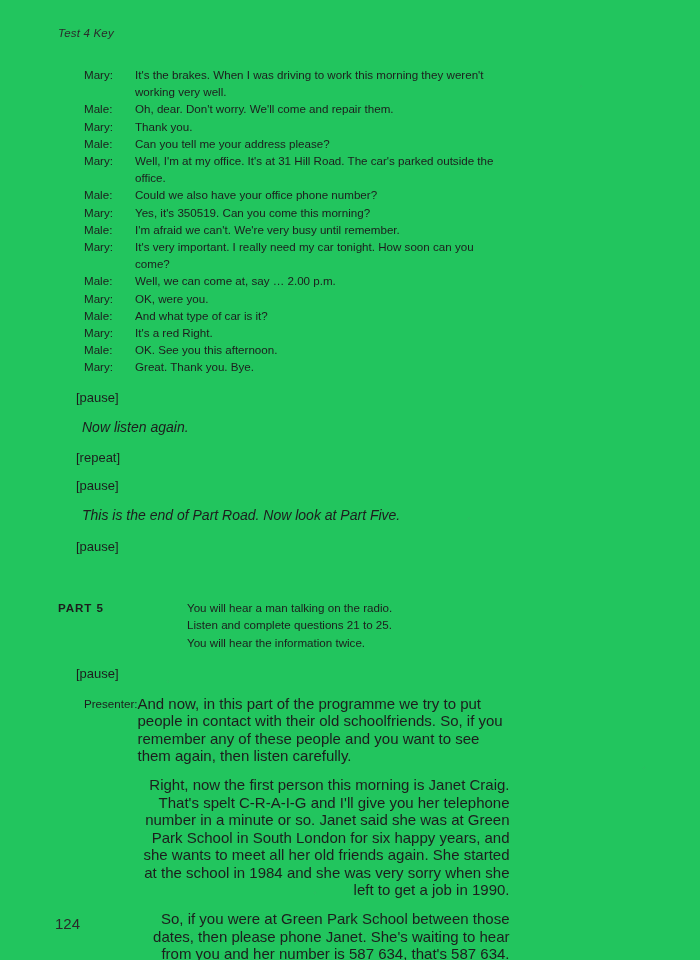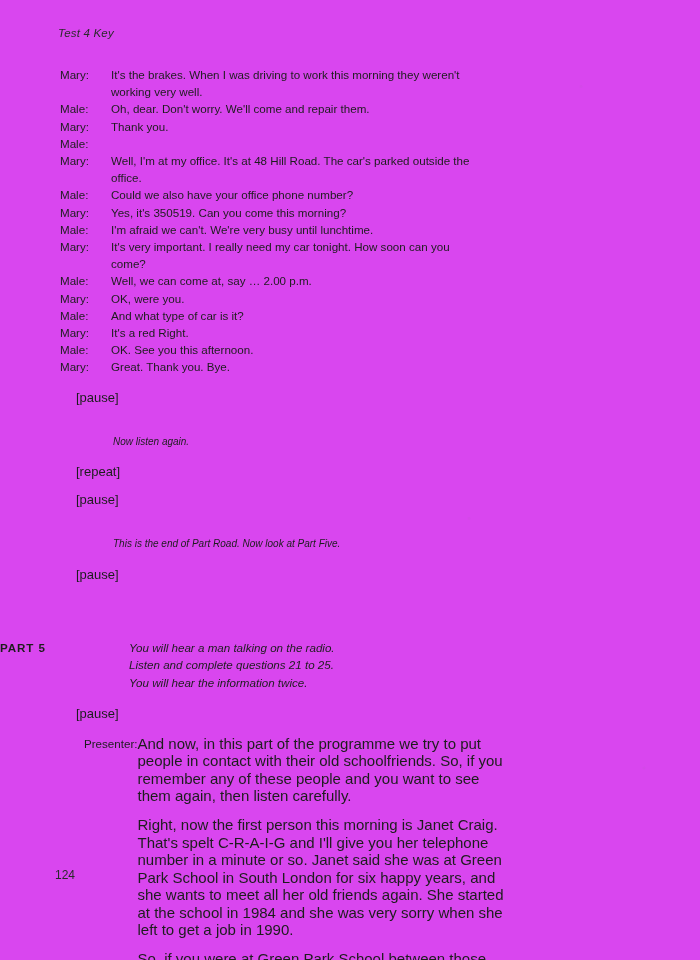--- a/index.html
+++ b/index.html
@@ -4,21 +4,21 @@
 <style>
   html, body {
     margin: 0;
     padding: 0;
     background: #ffffff;
   }
   .page {
     position: relative;
     width: 700px;
     height: 960px;
-    background: #d946ef;
+    background: #22c55e;
     font-family: "Liberation Sans", sans-serif;
     color: #1d1d1d;
     overflow: hidden;
   }
 
   
   .scan-noise {
     position: absolute;
     inset: 0;
     pointer-events: none;
@@ -46,21 +46,21 @@
     left: 0;
     top: 66px;
     width: 700px;
   }
 
   
   .line {
     display: flex;
     align-items: flex-start;
     margin: 0;
-    padding: 0 0 0 60px;
+    padding: 0 0 0 84px;
   }
   .speaker {
     flex: 0 0 51px;
     font-size: 11.6px;
     line-height: 17.2px;
     color: #1d1d1d;
     white-space: nowrap;
   }
   .speech {
     flex: 0 1 auto;
@@ -74,70 +74,70 @@
   .direction {
     padding-left: 76px;
     font-size: 13px;
     line-height: 17.2px;
     margin-top: 13px;
   }
   .direction.tight { margin-top: 11px; }
 
   
   .narration {
-    padding-left: 113px;
-    font-size: 10px;
+    padding-left: 82px;
+    font-size: 14px;
     line-height: 17.2px;
     font-style: italic;
-    margin-top: 27px;
+    margin-top: 13px;
   }
 
   
   .part-block {
     display: flex;
     align-items: flex-start;
-    margin-top: 56px;
+    padding-left: 58px;
+    margin-top: 44px;
   }
   .part-label {
     flex: 0 0 129px;
     font-size: 11.6px;
     font-weight: bold;
     letter-spacing: 0.9px;
     line-height: 17.6px;
   }
   .part-instructions {
     flex: 0 1 auto;
     font-size: 11.6px;
     line-height: 17.6px;
-    font-style: italic;
   }
   .part-instructions div { white-space: nowrap; }
 
   
   .mono {
     display: flex;
     align-items: flex-start;
     padding-left: 84px;
     margin-top: 13px;
   }
   .mono .speaker { flex: 0 0 51px; }
   .mono-body { flex: 0 1 auto; max-width: 372px; }
   .mono-body p {
     margin: 0 0 0 0;
     font-size: 15px;
     line-height: 17.4px;
   }
-  .mono-body p + p { margin-top: 12px; }
+  .mono-body p + p { margin-top: 12px; text-align: right; }
   .mono-body p.run-on { margin-top: 0; }
 
   .page-number {
     position: absolute;
     left: 55px;
-    top: 868px;
-    font-size: 12px;
+    top: 915px;
+    font-size: 15px;
     color: #2a2a2a;
   }
 </style>
 </head>
 <body>
 
 <div class="page">
 
   <div class="scan-noise"></div>
 
@@ -154,36 +154,37 @@
       <div class="line">
         <span class="speaker">Male:</span>
         <span class="speech">Oh, dear. Don't worry. We'll come and repair them.</span>
       </div>
       <div class="line">
         <span class="speaker">Mary:</span>
         <span class="speech">Thank you.</span>
       </div>
       <div class="line">
         <span class="speaker">Male:</span>
-      </div>
-      <div class="line">
-        <span class="speaker">Mary:</span>
-        <span class="speech">Well, I'm at my office. It's at 48 Hill Road. The car's parked outside the office.</span>
+        <span class="speech">Can you tell me your address please?</span>
+      </div>
+      <div class="line">
+        <span class="speaker">Mary:</span>
+        <span class="speech">Well, I'm at my office. It's at 31 Hill Road. The car's parked outside the office.</span>
       </div>
       <div class="line">
         <span class="speaker">Male:</span>
         <span class="speech">Could we also have your office phone number?</span>
       </div>
       <div class="line">
         <span class="speaker">Mary:</span>
         <span class="speech">Yes, it's 350519. Can you come this morning?</span>
       </div>
       <div class="line">
         <span class="speaker">Male:</span>
-        <span class="speech">I'm afraid we can't. We're very busy until lunchtime.</span>
+        <span class="speech">I'm afraid we can't. We're very busy until remember.</span>
       </div>
       <div class="line">
         <span class="speaker">Mary:</span>
         <span class="speech">It's very important. I really need my car tonight. How soon can you come?</span>
       </div>
       <div class="line">
         <span class="speaker">Male:</span>
         <span class="speech">Well, we can come at, say … 2.00 p.m.</span>
       </div>
       <div class="line">

